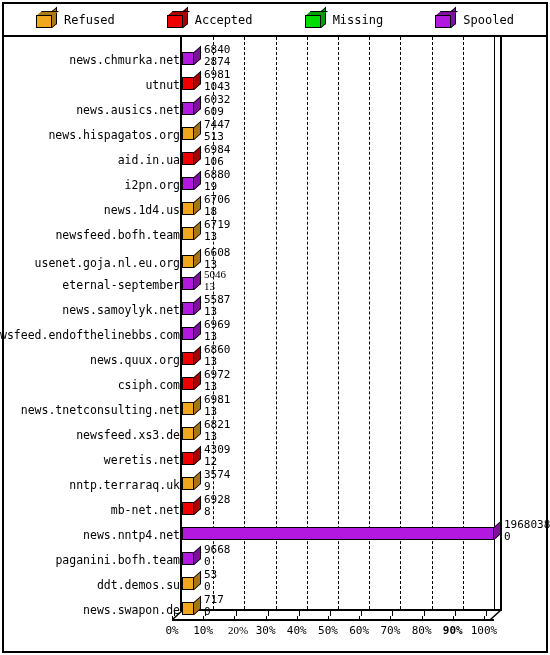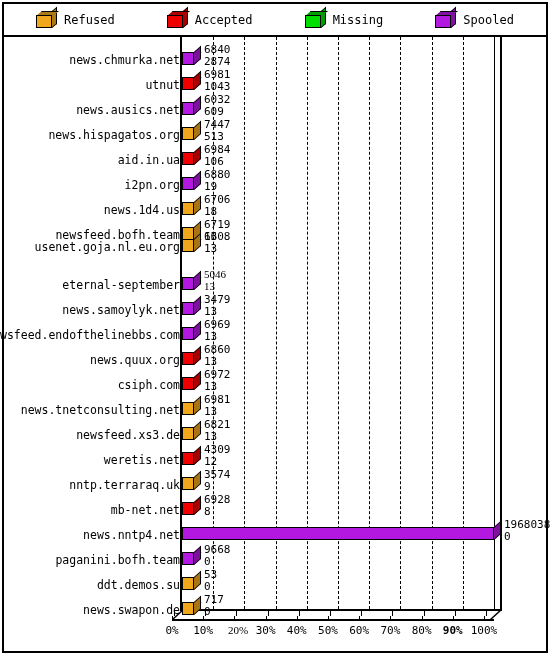--- a/index.html
+++ b/index.html
@@ -333,21 +333,21 @@
         <div class="bar-row" style="top: 184px;">
           <div class="cat-label" style="top: 8px;">newsfeed.bofh.team</div>
           <div class="bar-top" style="left: 178px; top: 6px; width: 12px; background: rgb(168, 117, 21);"></div>
           <div class="bar-side" style="left: 190px; top: 6px; background: rgb(168, 117, 21);"></div>
           <div class="bar" style="width: 12px; background: rgb(240, 167, 30);"></div>
           <div class="bar-val" style="left: 200px; top: -2px;">
             <span class="v1">6719</span>
             <span class="v2">13</span>
           </div>
         </div>
-        <div class="bar-row" style="top: 196px;">
+        <div class="bar-row" style="top: 212px;">
           <div class="cat-label" style="top: 8px;">usenet.goja.nl.eu.org</div>
           <div class="bar-top" style="left: 178px; top: 6px; width: 12px; background: rgb(168, 117, 21);"></div>
           <div class="bar-side" style="left: 190px; top: 6px; background: rgb(168, 117, 21);"></div>
           <div class="bar" style="width: 12px; background: rgb(240, 167, 30);"></div>
           <div class="bar-val" style="left: 200px; top: -2px;">
             <span class="v1">6608</span>
             <span class="v2">13</span>
           </div>
         </div>
         <div class="bar-row" style="top: 234px;">
@@ -359,21 +359,21 @@
             <span class="v1">5046</span>
             <span class="v2">13</span>
           </div>
         </div>
         <div class="bar-row" style="top: 259px;">
           <div class="cat-label" style="top: 8px;">news.samoylyk.net</div>
           <div class="bar-top" style="left: 178px; top: 6px; width: 12px; background: rgb(125, 17, 157);"></div>
           <div class="bar-side" style="left: 190px; top: 6px; background: rgb(125, 17, 157);"></div>
           <div class="bar" style="width: 12px; background: rgb(178, 24, 224);"></div>
           <div class="bar-val" style="left: 200px; top: -2px;">
-            <span class="v1">3479</span>
+            <span class="v1">5587</span>
             <span class="v2">13</span>
           </div>
         </div>
         <div class="bar-row" style="top: 284px;">
           <div class="cat-label" style="top: 8px;">newsfeed.endofthelinebbs.com</div>
           <div class="bar-top" style="left: 178px; top: 6px; width: 12px; background: rgb(125, 17, 157);"></div>
           <div class="bar-side" style="left: 190px; top: 6px; background: rgb(125, 17, 157);"></div>
           <div class="bar" style="width: 12px; background: rgb(178, 24, 224);"></div>
           <div class="bar-val" style="left: 200px; top: -2px;">
             <span class="v1">6969</span>

